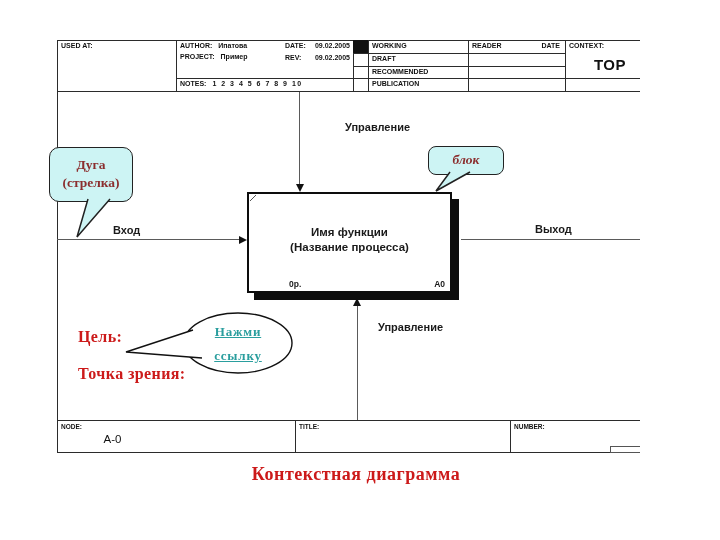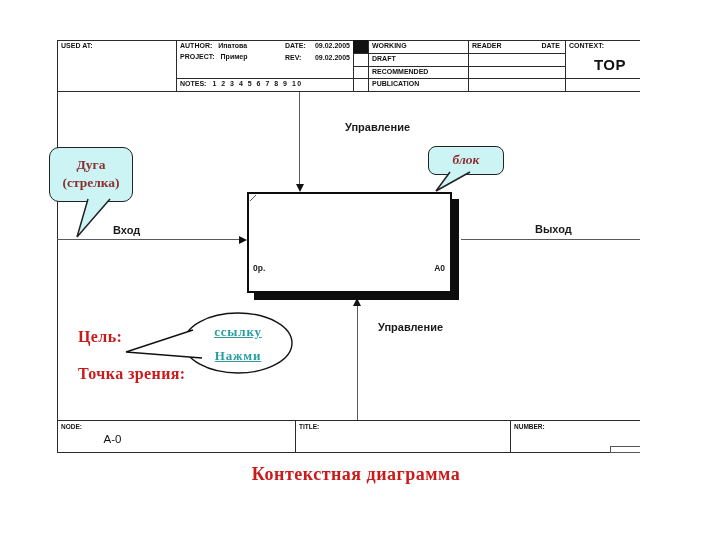--- a/index.html
+++ b/index.html
@@ -14,21 +14,21 @@
   .dlabel{font:700 11px "Liberation Sans",sans-serif;color:#1a1a1a;white-space:nowrap;}
   .arrow-shaft{background:#5a5a5a;}
   .ah-right{width:0;height:0;border-top:4px solid transparent;border-bottom:4px solid transparent;border-left:8px solid #111;}
   .ah-down{width:0;height:0;border-left:4px solid transparent;border-right:4px solid transparent;border-top:8px solid #111;}
   .ah-up{width:0;height:0;border-left:4px solid transparent;border-right:4px solid transparent;border-bottom:8px solid #111;}
   .block-shadow{position:absolute;left:254px;top:199px;width:205px;height:101px;background:#0d0d0d;z-index:1;}
   .block{position:absolute;left:247px;top:192px;width:205px;height:101px;background:#fff;
          border:2px solid #0d0d0d;box-sizing:border-box;z-index:2;}
   .block-text{position:absolute;left:0;top:31px;width:100%;text-align:center;
               font:700 11.5px "Liberation Sans",sans-serif;color:#1a1a1a;line-height:15px;}
-  .block-corner{position:absolute;bottom:18px;font:700 8.5px "Liberation Sans",sans-serif;color:#1a1a1a;}
+  .block-corner{position:absolute;bottom:2px;font:700 8.5px "Liberation Sans",sans-serif;color:#1a1a1a;margin-left:36px;}
   .bubble{position:absolute;background:#cdf4f4;border:1.5px solid #222;box-sizing:border-box;z-index:2;
           text-align:center;font:700 13px "Liberation Serif",serif;color:#8b2e2e;}
   .overlay-svg{position:absolute;left:0;top:0;width:720px;height:540px;z-index:3;pointer-events:none;}
   .red-serif{position:absolute;font:700 16px "Liberation Serif",serif;color:#cc1a1a;white-space:nowrap;letter-spacing:.4px;z-index:2;}
   .link-text{position:absolute;left:183px;top:320px;width:110px;text-align:center;z-index:4;
              font:700 13px "Liberation Serif",serif;color:#2a9e9e;line-height:24px;letter-spacing:.8px;}
   .link-text span{text-decoration:underline;cursor:pointer;}
   .caption{position:absolute;left:57px;top:464px;width:598px;text-align:center;
            font:700 18px "Liberation Serif",serif;color:#cc1a1a;letter-spacing:.5px;}
   .fill-cell{position:absolute;left:353px;top:40px;width:15px;height:13px;background:#111;}
@@ -97,20 +97,24 @@
 
   <div class="abs arrow-shaft" style="left:357px;top:306px;width:1px;height:114px;"></div>
   <div class="abs ah-up" style="left:353px;top:298px;"></div>
   <div class="abs dlabel" style="left:378px;top:321px;">Управление</div>
 
   <div class="block-shadow"></div>
   <div class="block">
     <svg width="10" height="10" style="position:absolute;left:0;top:0;">
       <line x1="1" y1="7" x2="7" y2="1" stroke="#555" stroke-width="1"></line>
     </svg>
+    <div class="block-text">
+      <div>Имя функции</div>
+      <div>(Название процесса)</div>
+    </div>
     <div class="block-corner" style="left:4px;">0р.</div>
     <div class="block-corner" style="right:5px;">A0</div>
   </div>
 
   <div class="bubble" style="left:49px;top:147px;width:84px;height:55px;border-radius:10px;padding-top:8px;line-height:18px;font-size:13.5px;">
     <div>Дуга</div>
     <div>(стрелка)</div>
   </div>
   <div class="bubble" style="left:428px;top:146px;width:76px;height:29px;border-radius:8px;line-height:26px;font-size:13.5px;font-style:italic;">
     <span>блок</span>
@@ -119,22 +123,22 @@
   <svg class="overlay-svg">
     <path d="M88,199 L77,237 L110,199" fill="#cdf4f4" stroke="#222" stroke-width="1.5"></path>
     <path d="M450,172 L436,191 L470,172" fill="#cdf4f4" stroke="#222" stroke-width="1.5"></path>
     <ellipse cx="238" cy="343" rx="54" ry="30" fill="#ffffff" stroke="#111" stroke-width="1.4"></ellipse>
     <path d="M193,330 L126,352 L202,358" fill="#ffffff" stroke="#111" stroke-width="1.4"></path>
   </svg>
 
   <div class="red-serif" style="left:78px;top:328px;">Цель:</div>
   <div class="red-serif" style="left:78px;top:365px;">Точка зрения:</div>
   <div class="link-text">
+    <div><span>Нажми</span></div>
     <div><span>ссылку</span></div>
-    <div><span>Нажми</span></div>
   </div>
 
   <div class="hline" style="left:57px;top:420px;width:598px;"></div>
   <div class="vline" style="left:295px;top:420px;height:33px;"></div>
   <div class="vline" style="left:510px;top:420px;height:33px;"></div>
   <div class="abs hdr-sm" style="left:61px;top:423px;">NODE:</div>
   <div class="abs" style="left:85px;top:433px;width:55px;text-align:center;font:400 11.5px 'Liberation Sans',sans-serif;color:#111;">A-0</div>
   <div class="abs hdr-sm" style="left:299px;top:423px;">TITLE:</div>
   <div class="abs hdr-sm" style="left:514px;top:423px;">NUMBER:</div>
   <div class="num-box"></div>

